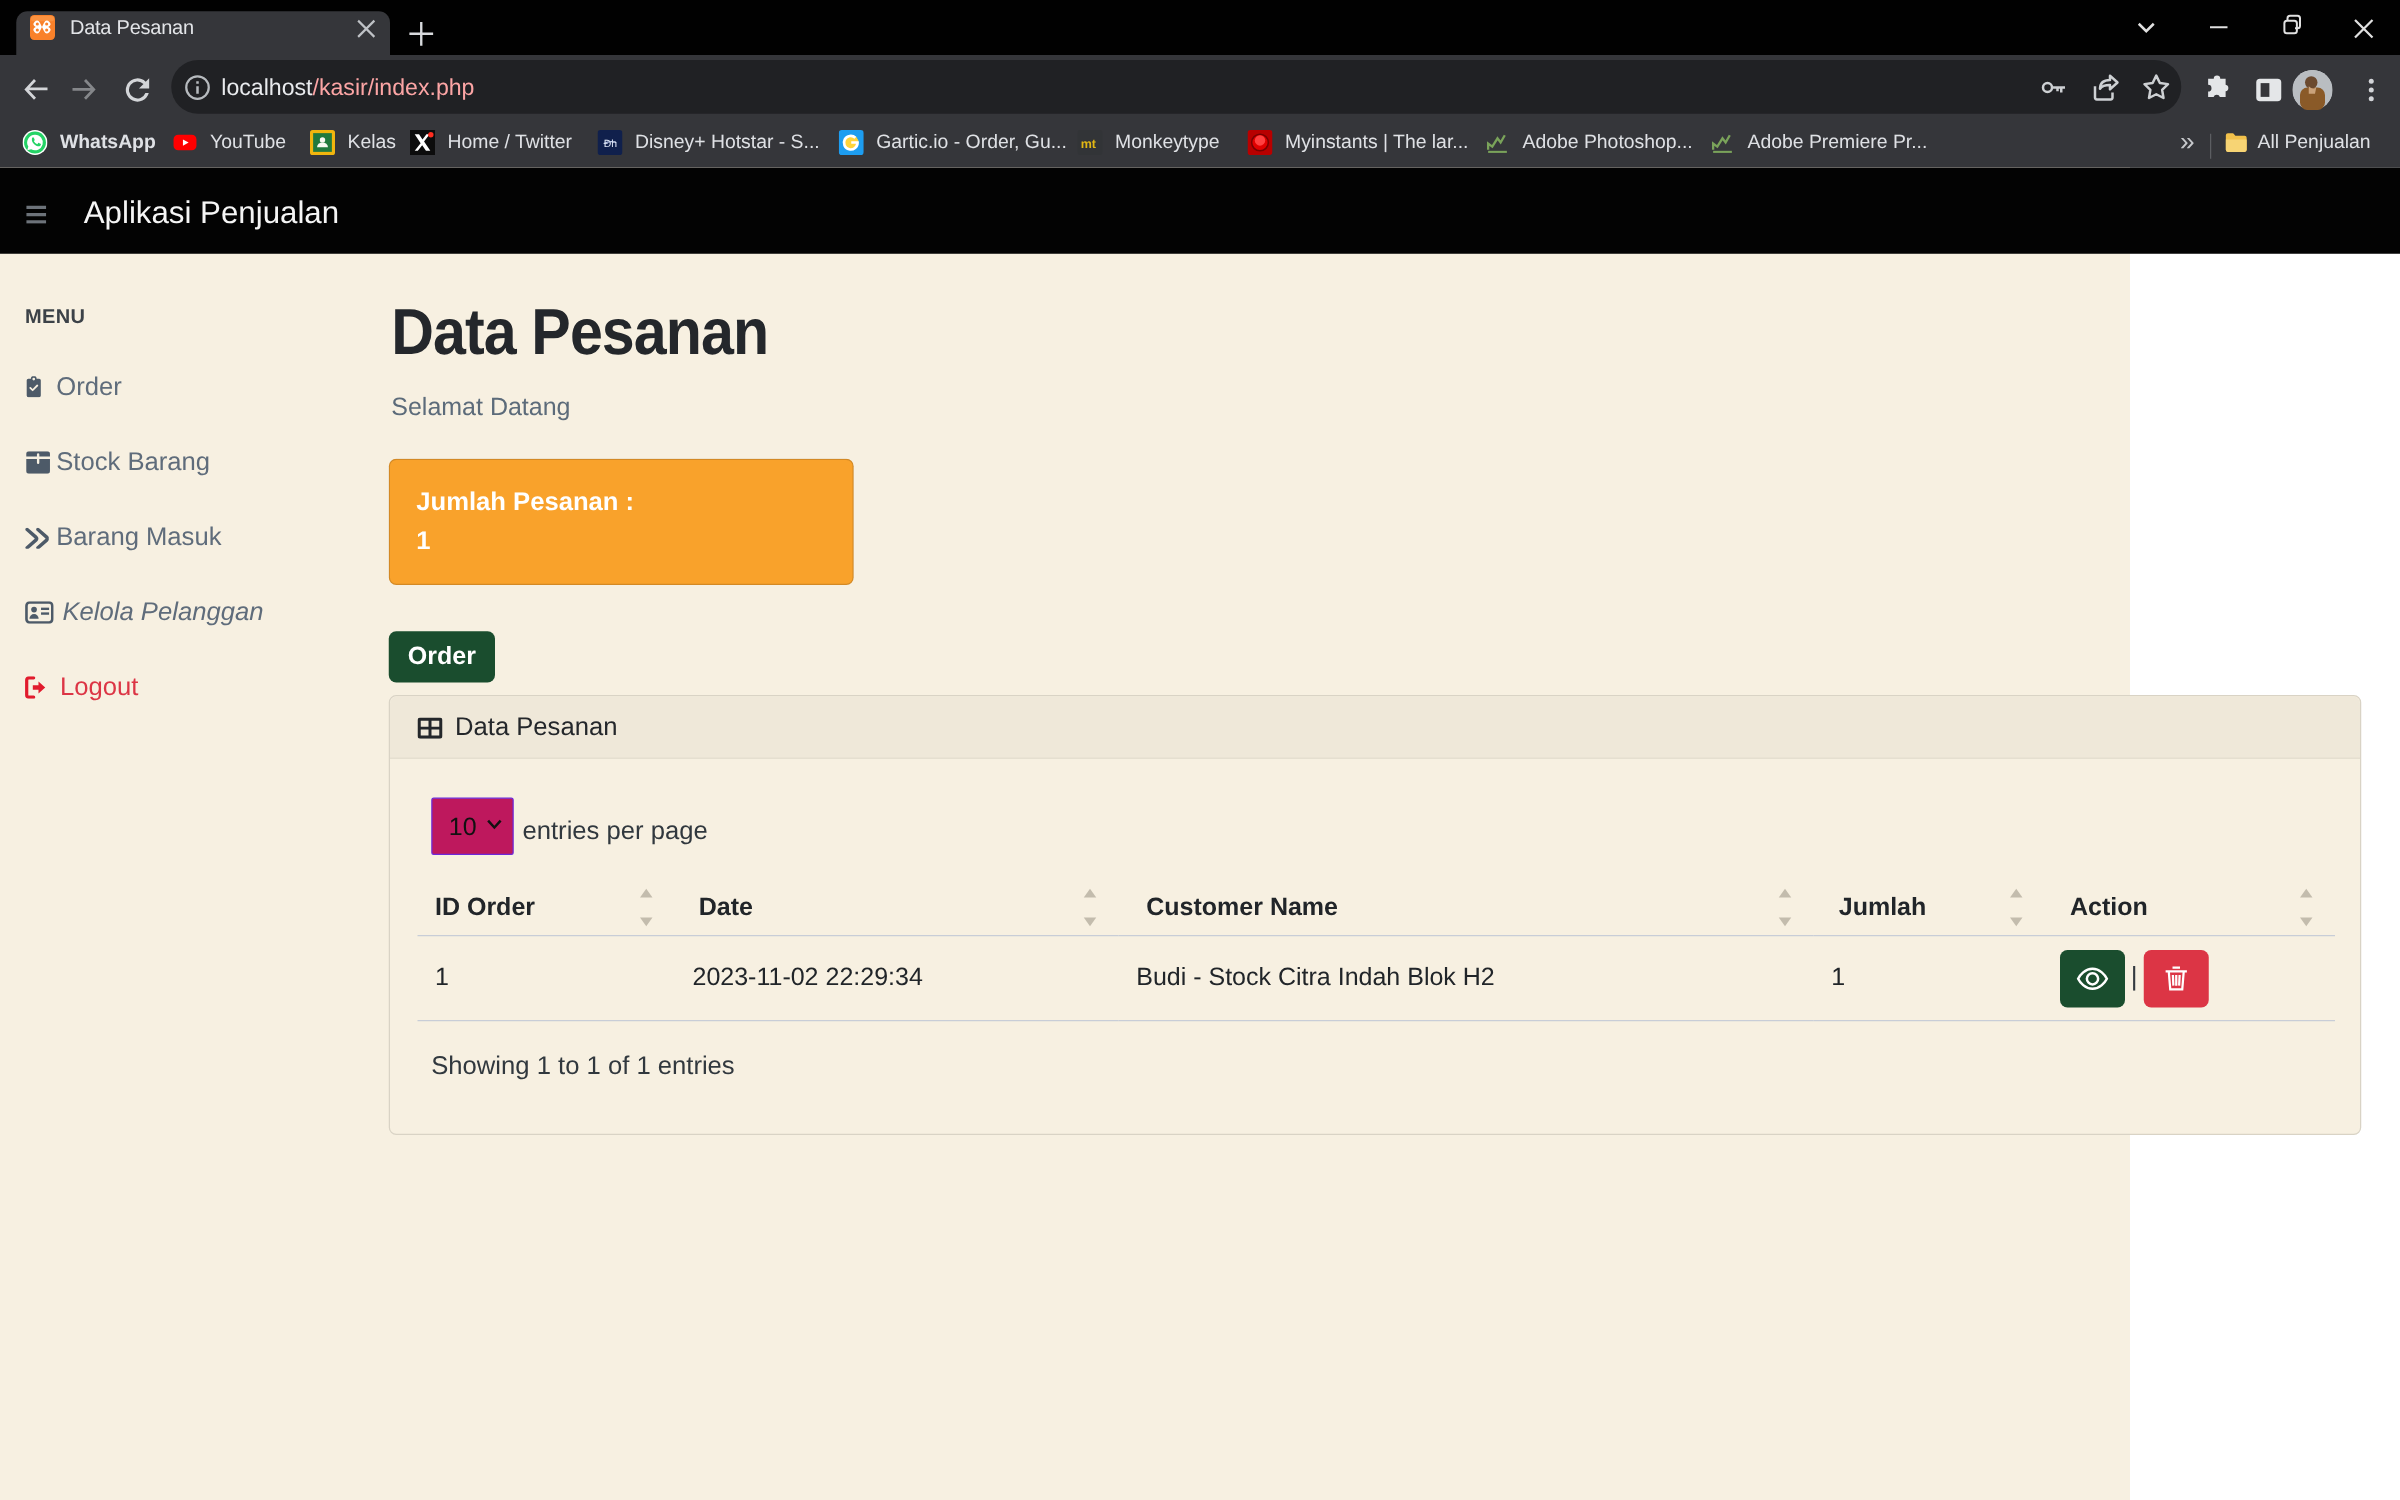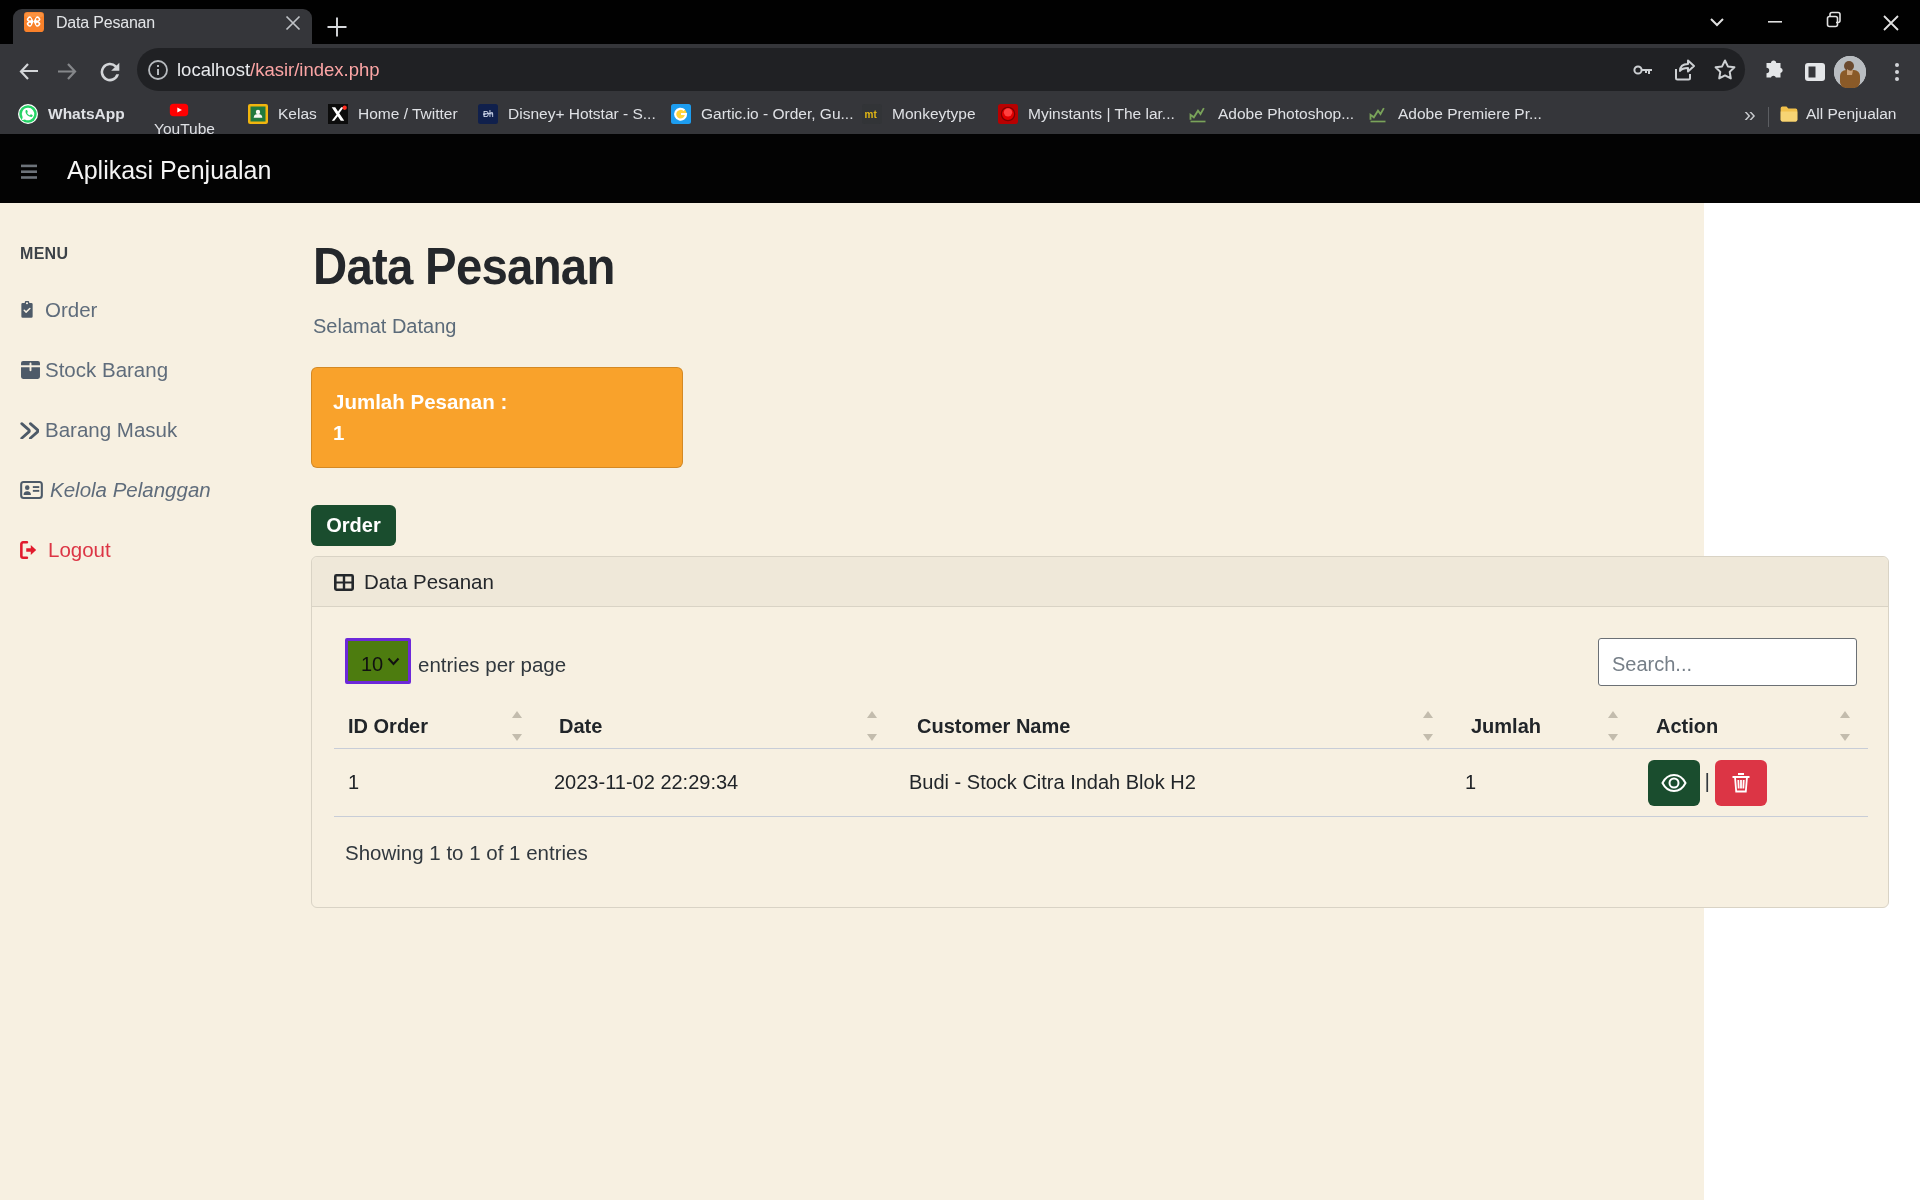--- a/index.html
+++ b/index.html
@@ -46,21 +46,21 @@
   #ocard .in { position:absolute; left:21px; top:18px; line-height:31px; }
 
   #orderbtn { position:absolute; left:0px; top:302px; width:85px; height:41px; background:#1a4d2e; border-radius:6px; color:#fff; font-weight:bold; font-size:20px; text-align:center; line-height:40px; }
 
   
   #card { position:absolute; left:0px; top:353px; width:1578px; height:352px; background:#f7f0e1; border:1px solid #d9d3c5; border-radius:6px; }
   #cardhead { position:absolute; left:0; top:0; width:100%; height:50px; background:#efe8d9; border-bottom:1px solid #d9d3c5; border-radius:6px 6px 0 0; }
   #cardhead .t { position:absolute; left:52px; top:13px; font-size:20.5px; color:#24272b; }
   #cardhead svg { position:absolute; left:22px; top:17px; }
 
-  #lenbox { position:absolute; left:33px; top:81px; width:66px; height:46px; background:#4d7c0f; border:3px solid #6d28d9; border-radius:2px; font-size:20px; color:#111; }
+  #lenbox { position:absolute; left:33px; top:81px; width:66px; height:46px; background:#be185d; border:1px solid #6d28d9; border-radius:2px; font-size:20px; color:#111; }
   #lenbox .n { position:absolute; left:13px; top:12px; }
   #lenbox svg { position:absolute; right:8px; top:16px; }
   #entlabel { position:absolute; left:106px; top:96px; font-size:20.5px; color:#31383e; }
   #searchbox { position:absolute; left:1286px; top:81px; width:259px; height:48px; background:#fff; border:1px solid #6b7075; border-radius:3px; }
   #searchbox .ph { position:absolute; left:13px; top:14px; font-size:20px; color:#767f88; }
 
   table#dt { position:absolute; left:22px; top:148px; width:1534px; border-collapse:collapse; font-size:20px; color:#212529; }
   #dt th { text-align:left; font-weight:bold; padding:10px 14px; border-bottom:1px solid #c8cdd7; position:relative; }
   #dt th:nth-child(2){padding-left:19px;} #dt th:nth-child(3){padding-left:22px;} #dt th:nth-child(4){padding-left:20px;} #dt th:nth-child(5){padding-left:20px;}
   #dt td { text-align:left; padding:10.5px 14px; border-bottom:1px solid #c8cdd7; vertical-align:middle; }
@@ -175,21 +175,21 @@
 <div id="bookmarks">
   <div class="bm" style="left:18px;font-weight:bold;">
     <svg class="bico" viewBox="0 0 24 24">
         <circle cx="12" cy="12" r="12" fill="#fff"></circle>
         <circle cx="12" cy="12" r="10.5" fill="#25d366"></circle>
         <path d="M12 4.5 a7.5 7.5 0 0 0 -6.4 11.4 l-1 3.6 l3.7 -1 A7.5 7.5 0 1 0 12 4.5 z" fill="#fff"></path>
         <path d="M9.2 7.7 c.2-.5 .5-.5 .7-.5 l.6 0 c.2 0 .4 .1 .5 .4 l.7 1.7 c.1 .2 0 .4-.1 .6 l-.5 .6 c-.1 .1-.2 .3 0 .6 a6 6 0 0 0 2.7 2.4 c.3 .1 .4 .1 .6-.1 l.7-.9 c.2-.2 .4-.2 .6-.1 l1.6 .8 c.2 .1 .4 .2 .4 .4 c0 .9-.7 1.8-1.5 1.9 c-.7 .1-3 .1-5-1.9 c-2-2-2.3-3.9-2.2-4.6 c0-.5 .1-1 .2-1.3 z" fill="#25d366"></path>
       </svg>
     <span>WhatsApp</span>
   </div>
-  <div class="bm" style="left:154px;flex-direction:column;">
+  <div class="bm" style="left:138px;">
     <svg class="bico" viewBox="0 0 24 24">
         <rect x="1" y="4.5" width="22" height="15" rx="4.5" fill="#f00"></rect>
         <path d="M10 9 l5.5 3 L10 15 z" fill="#fff"></path>
       </svg>
     <span>YouTube</span>
   </div>
   <div class="bm" style="left:248px;">
     <svg class="bico" viewBox="0 0 24 24">
         <rect width="24" height="24" rx="2.5" fill="#f1b50e"></rect>
         <rect x="3" y="3" width="18" height="18" fill="#21793d"></rect>
@@ -329,23 +329,20 @@
           </svg>
         <span class="t">Data Pesanan</span>
       </div>
       <div id="lenbox">
           <span class="n">10</span>
           <svg width="13" height="9" viewBox="0 0 13 9">
             <path d="M1.5 1.5 L6.5 7 L11.5 1.5" stroke="#111" stroke-width="2" fill="none"></path>
           </svg>
         </div>
       <div id="entlabel">entries per page</div>
-      <div id="searchbox">
-          <span class="ph">Search...</span>
-        </div>
 
       <table id="dt">
         <colgroup>
             <col style="width:206px">
             <col style="width:355px">
             <col style="width:556px">
             <col style="width:185px">
             <col style="width:232px">
           </colgroup>
         <thead>

